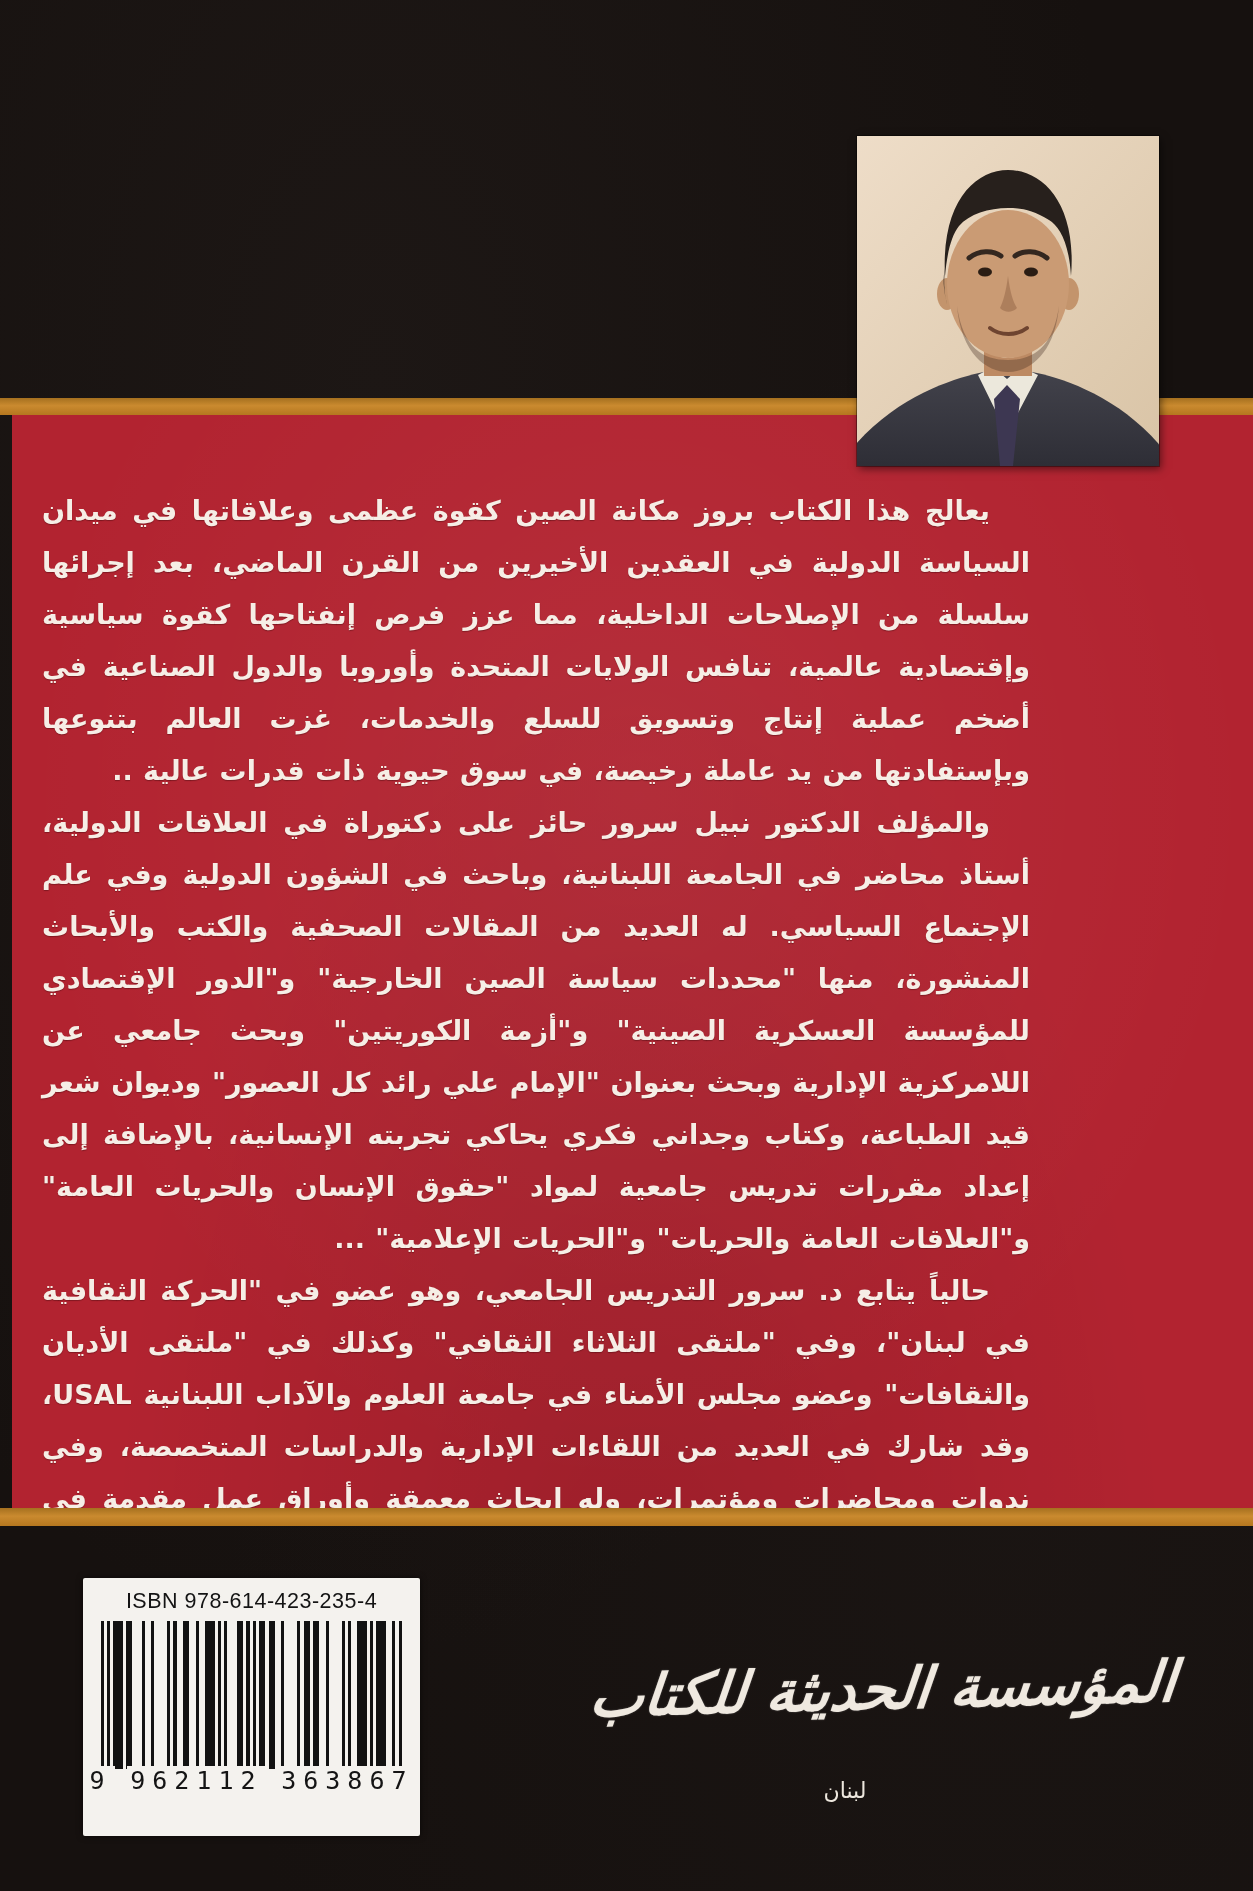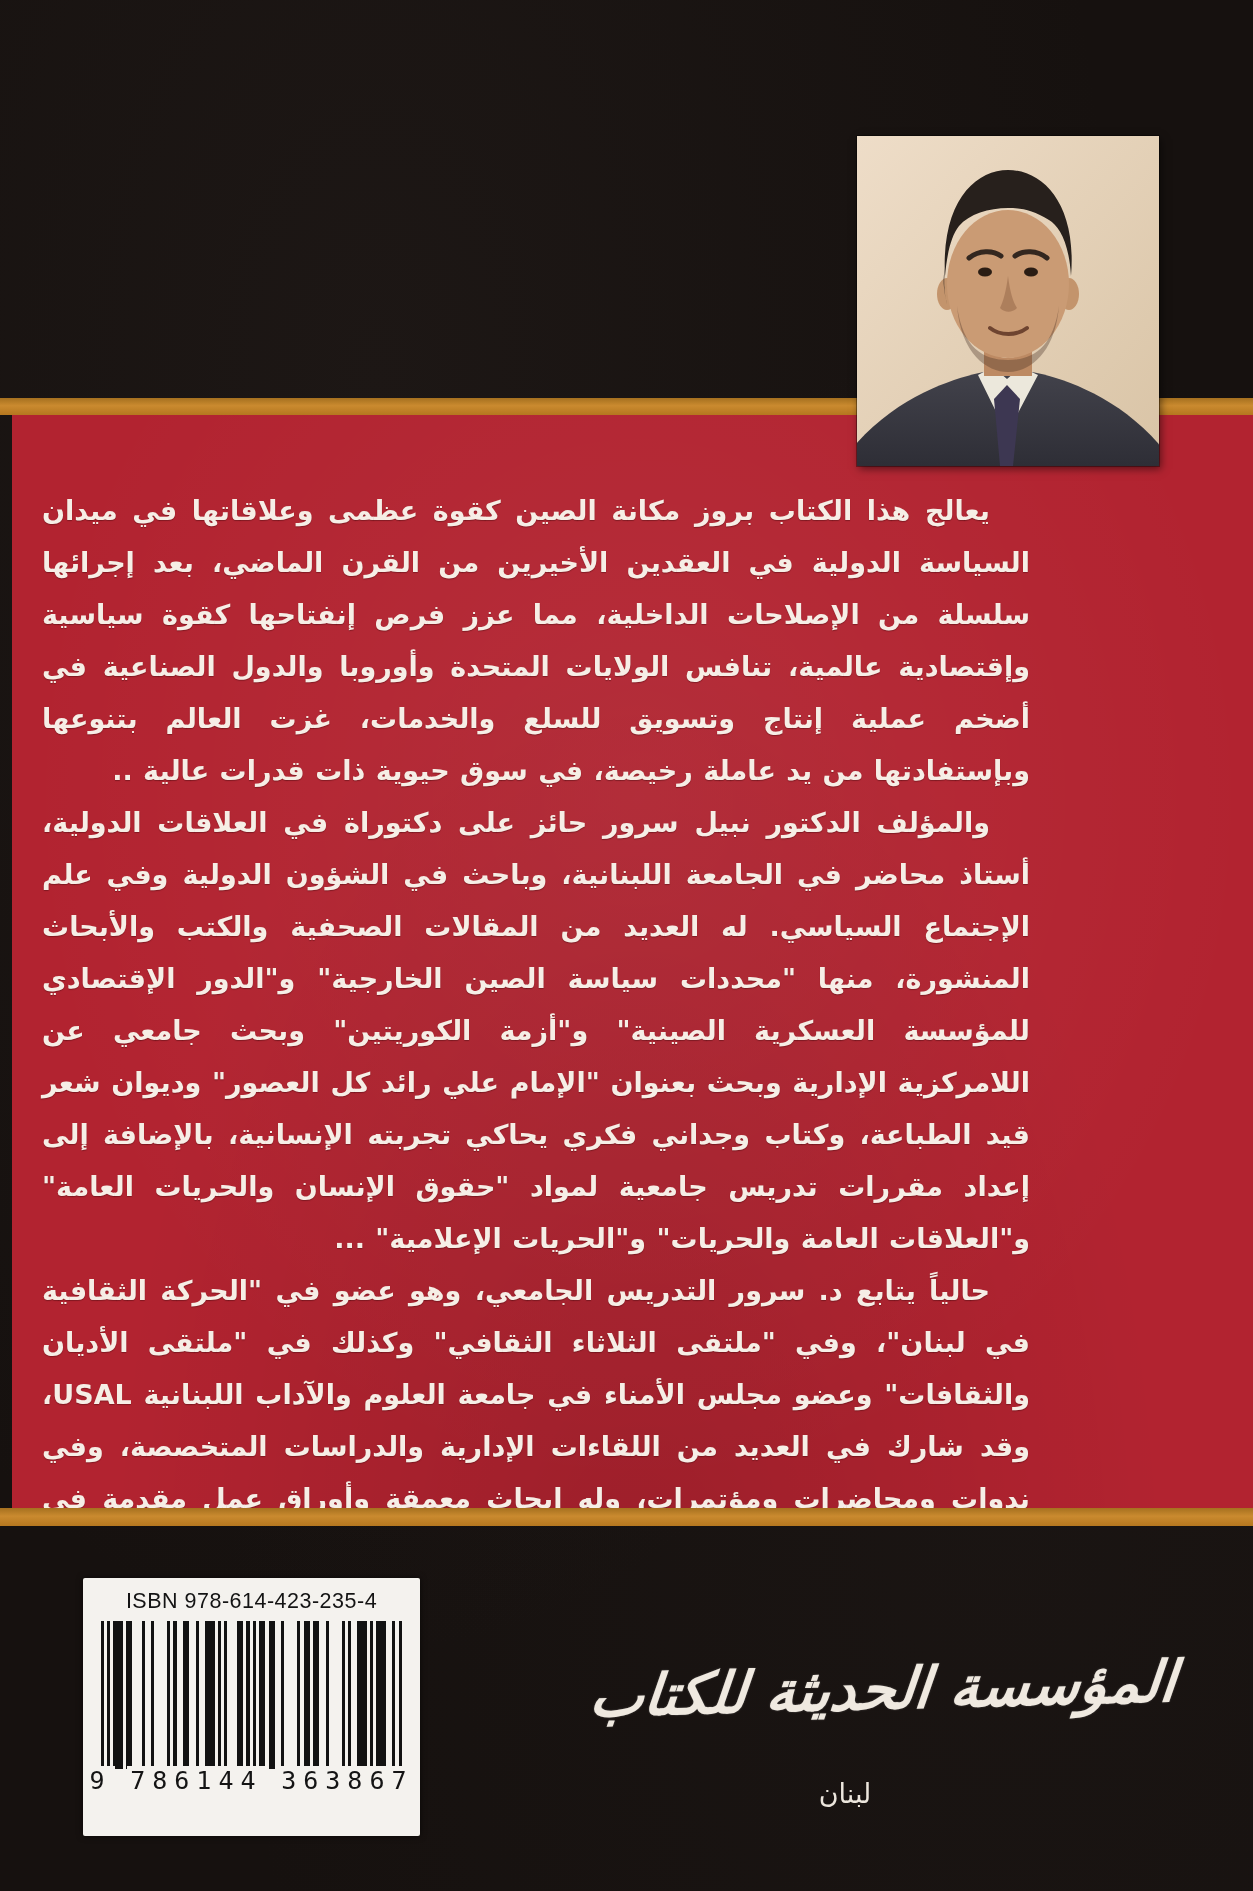--- a/index.html
+++ b/index.html
@@ -95,21 +95,21 @@
     font-style:italic;
     letter-spacing:-2px;
     transform:skewX(-7deg) rotate(-1.5deg);
     text-shadow:0 0 2px rgba(255,255,255,.25);
     white-space:nowrap;
   }
   .country{
     position:absolute;left:735px;top:1778px;width:220px;
     text-align:center;
     direction:rtl;
-    font-size:27px;
+    font-size:22px;
     color:#ece6dd;
     z-index:2;
   }
 </style>
 </head>
 <body>
 
 <div class="page">
 
   <div class="stripe top"></div>
@@ -262,21 +262,21 @@
           <div style="width: 3.17895px; height: 148px; background: rgb(18, 18, 18); flex: 0 0 auto;"></div>
           <div style="width: 3.17895px; height: 148px; background: rgb(18, 18, 18); flex: 0 0 auto;"></div>
           <div style="width: 3.17895px; height: 148px; background: transparent; flex: 0 0 auto;"></div>
           <div style="width: 3.17895px; height: 148px; background: transparent; flex: 0 0 auto;"></div>
           <div style="width: 3.17895px; height: 170px; background: rgb(18, 18, 18); flex: 0 0 auto;"></div>
           <div style="width: 3.17895px; height: 170px; background: transparent; flex: 0 0 auto;"></div>
           <div style="width: 3.17895px; height: 170px; background: rgb(18, 18, 18); flex: 0 0 auto;"></div>
         </div>
       <div class="bc-digits">
         <span>9</span>
-        <span>786144</span>
+        <span>962112</span>
         <span>363867</span>
       </div>
     </div>
   </div>
 
   <div class="publisher">
     <div class="calligraphy">المؤسسة الحديثة للكتاب</div>
   </div>
   <div class="country">لبنان</div>
 

